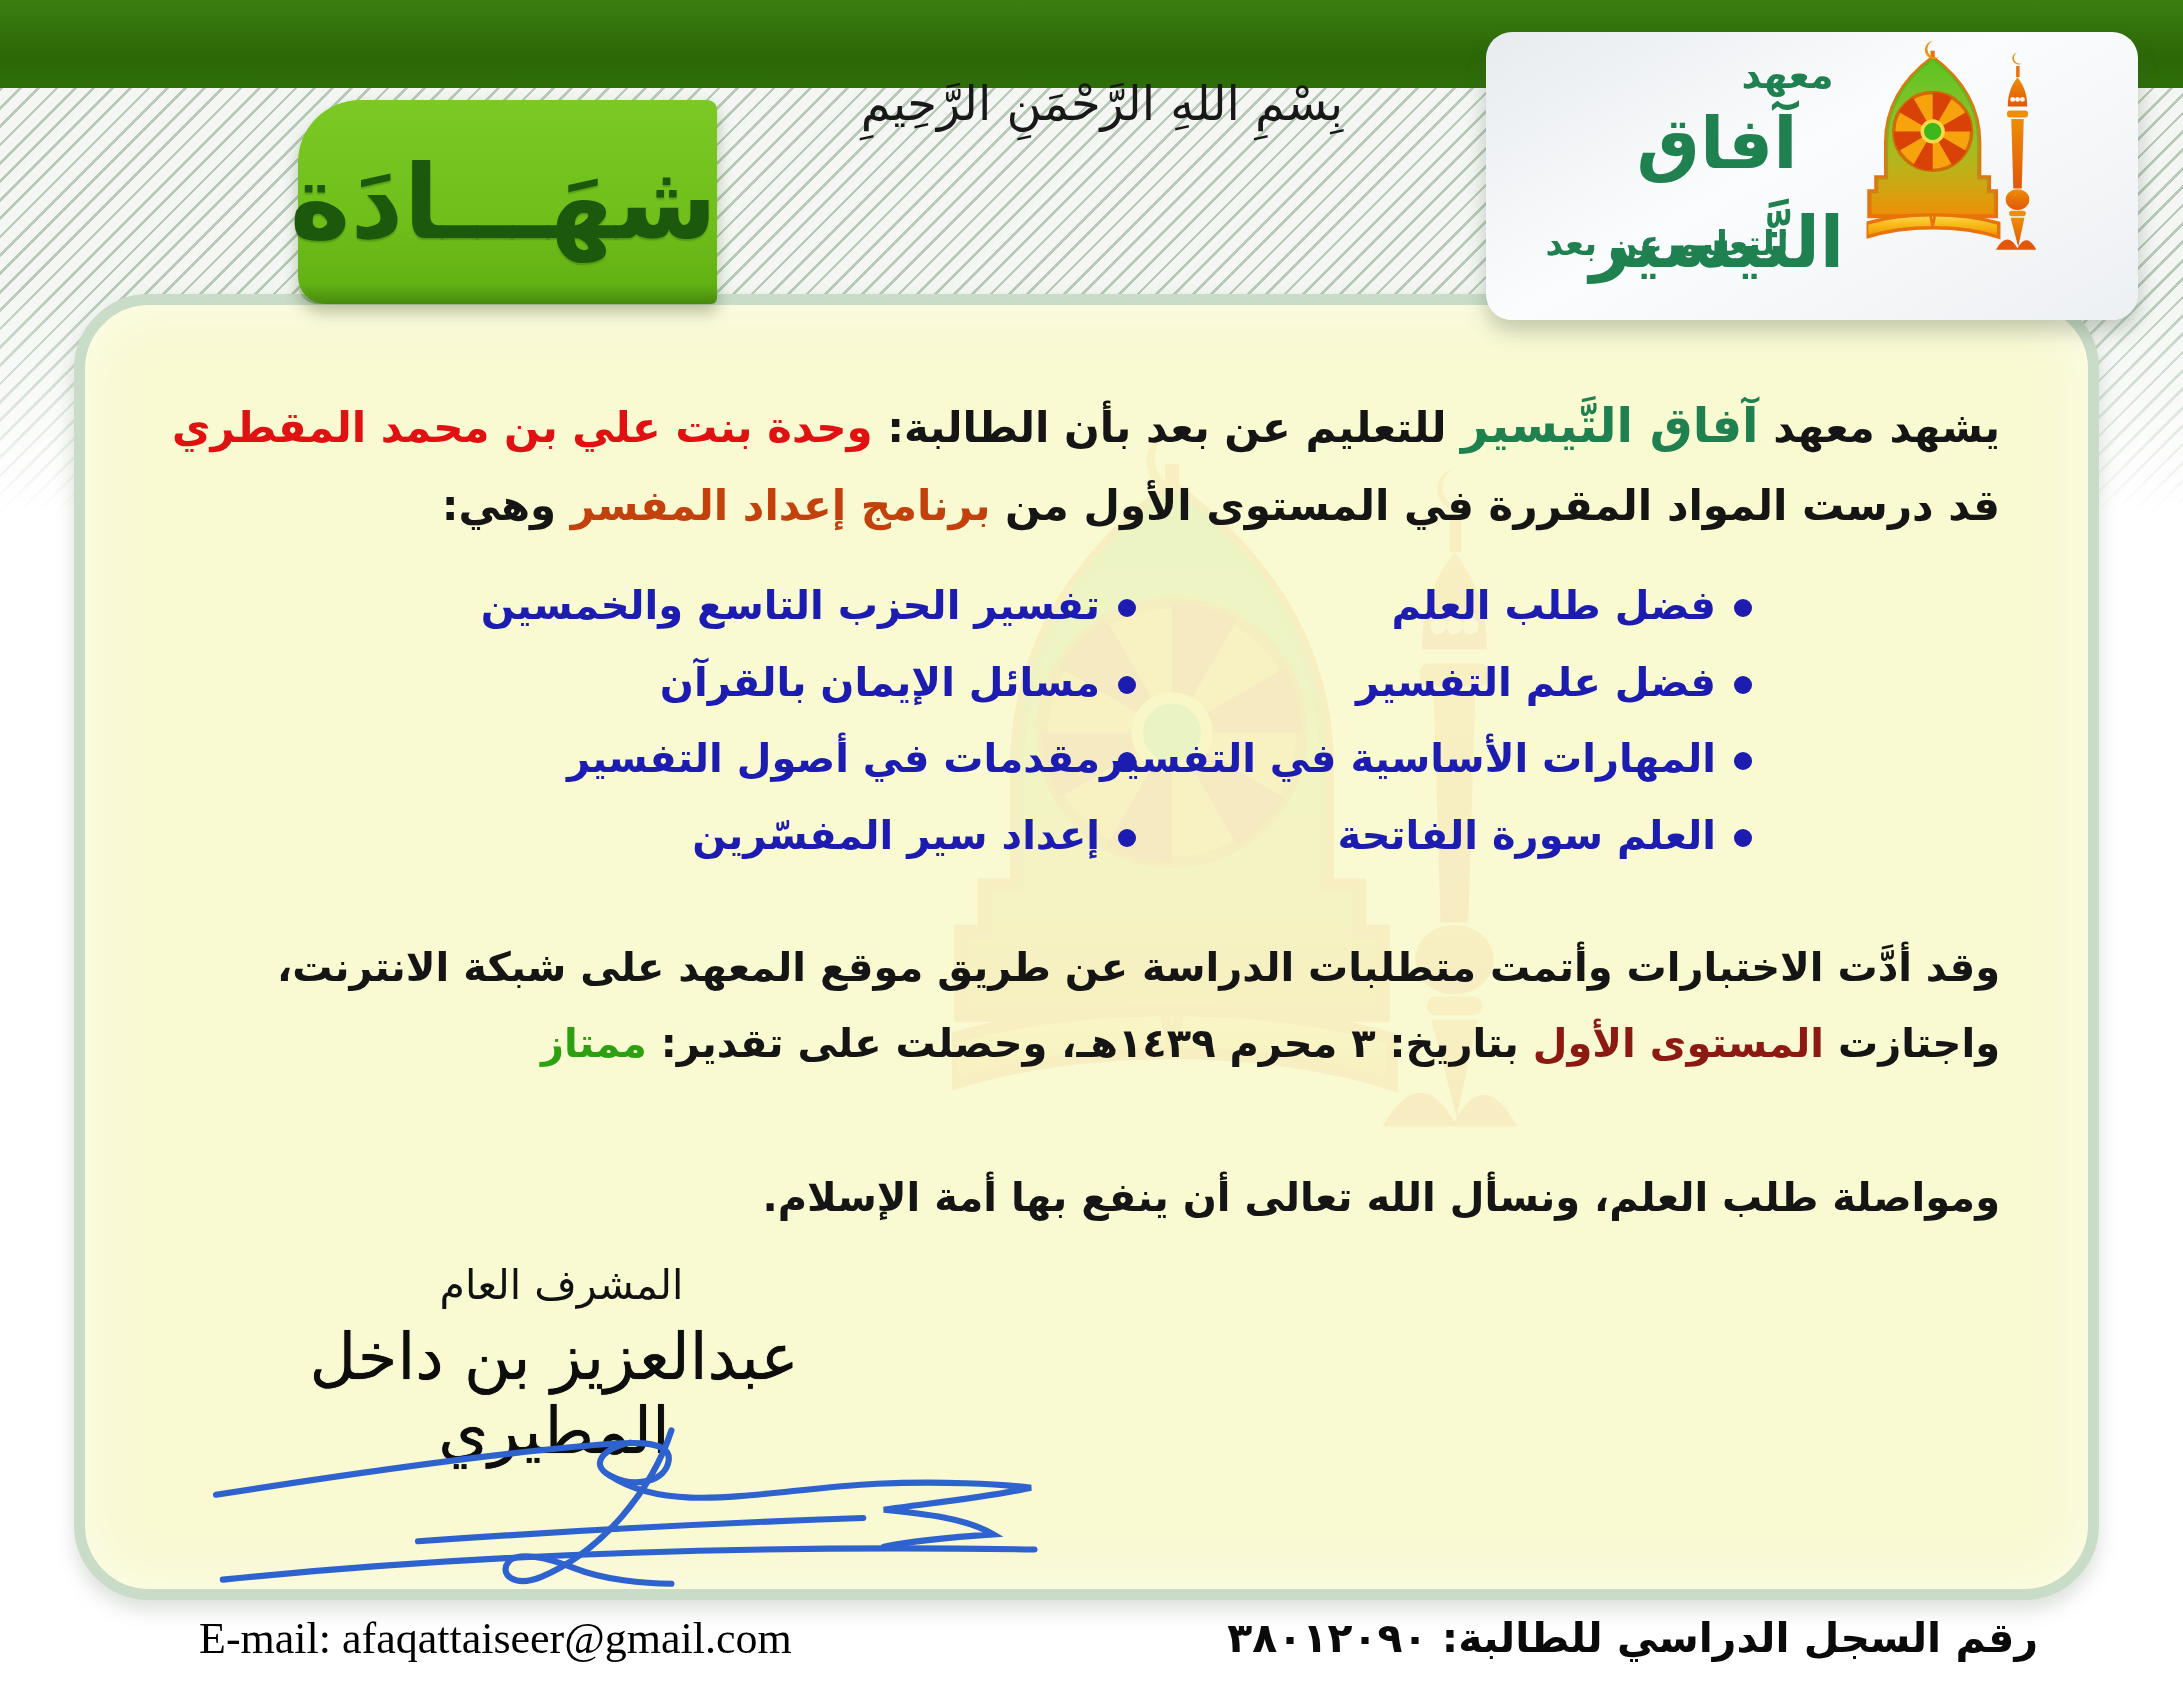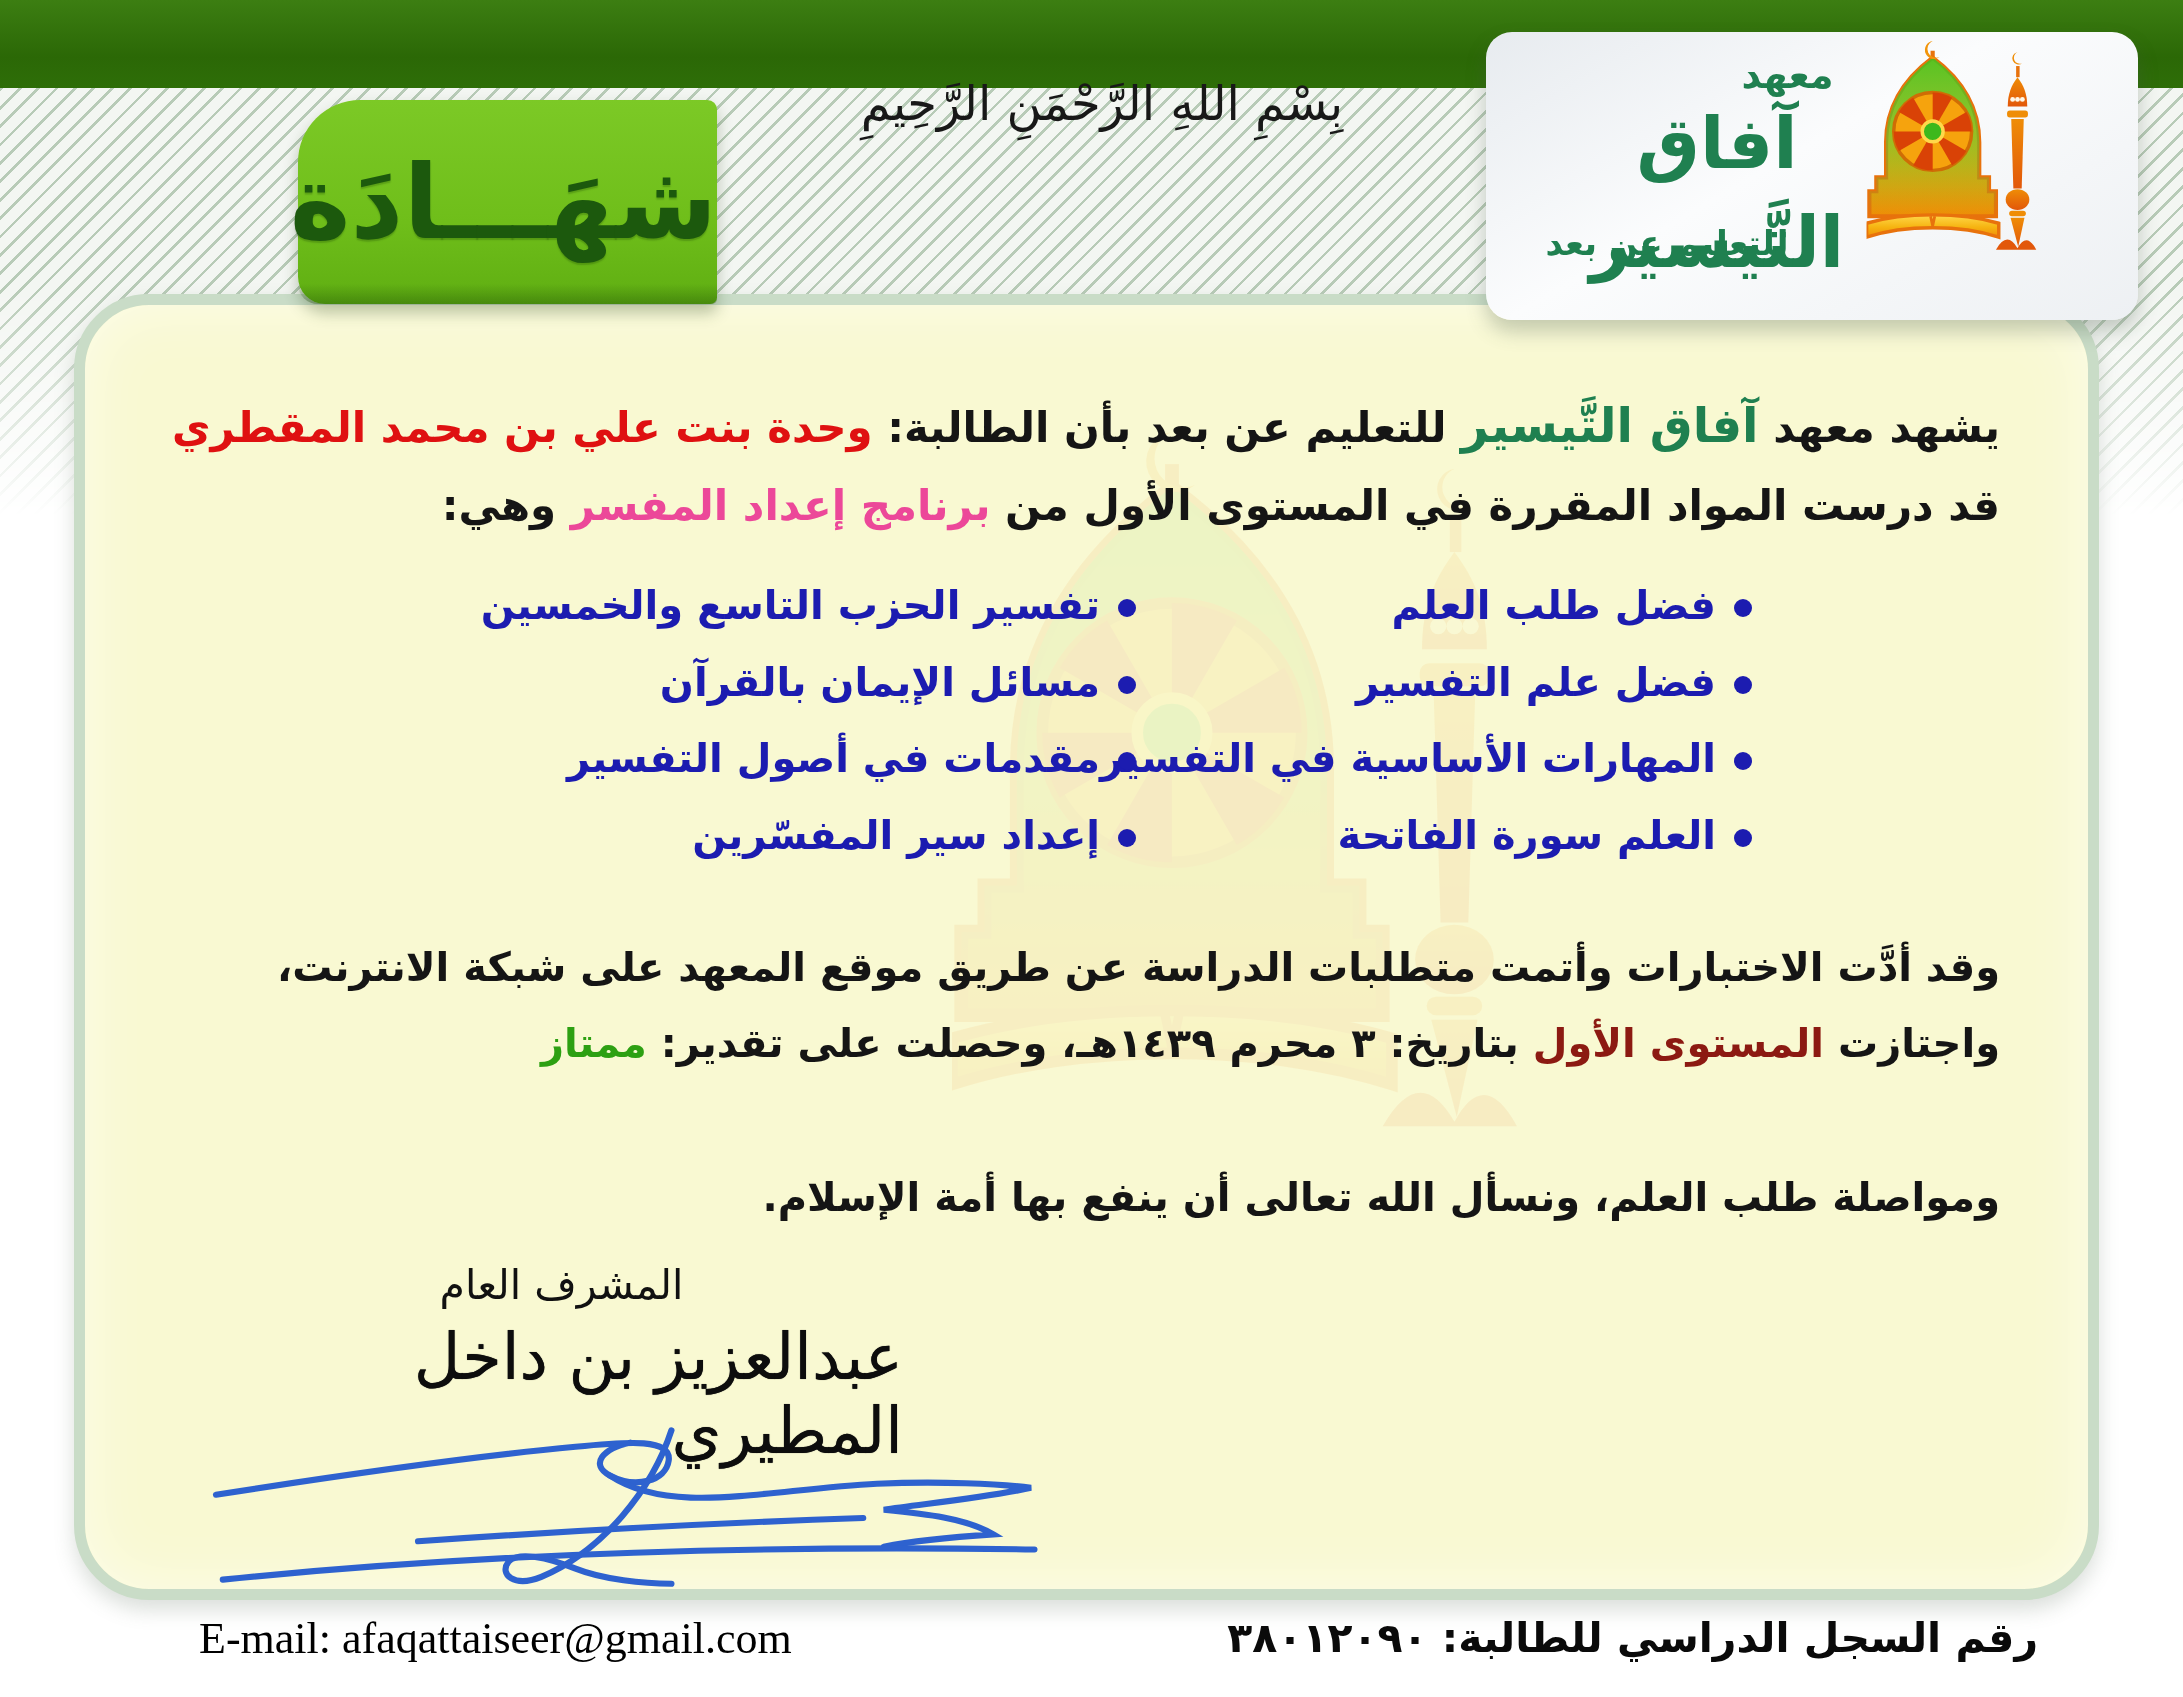--- a/index.html
+++ b/index.html
@@ -49,41 +49,41 @@
          box-shadow:0 9.6px 20.5px rgba(90,110,90,.22), inset 0 0 62px rgba(255,255,255,.55);}
   .watermark{left:952px;top:431px;width:602px;height:777px;opacity:.075;z-index:2;}
 
   
   .rtl-line{position:absolute;direction:rtl;white-space:nowrap;z-index:5;
             font-weight:700;color:#151515;line-height:1.5;}
   .l-intro1{right:183px;top:389px;font-size:42px;}
   .l-intro2{right:183px;top:474px;font-size:42px;}
   .inst-inline{color:#1f8050;font-size:48px;}
   .red{color:#df1111;}
-  .blue{color:#ec4899;text-align:center;}
+  .blue{color:#c2410c;text-align:center;}
   .maroon{color:#8c1a12;}
   .green{color:#2da012;}
 
   .course{position:absolute;direction:rtl;white-space:nowrap;z-index:5;
           font-size:40px;line-height:1.5;font-weight:700;color:#1c1cb0;}
   .c-r{right:431px;}
   .c-l{right:1047px;}
   .row1{top:575px;}.row2{top:652px;}.row3{top:728px;}.row4{top:805px;}
   .dot{display:inline-block;width:18px;height:18px;border-radius:50%;background:#1c1cb0;
        margin-left:18px;vertical-align:middle;}
 
   .l-close1{right:183px;top:937px;font-size:40px;}
   .l-close2{right:183px;top:1013px;font-size:40px;}
   .l-close3{right:183px;top:1090px;font-size:40px;}
   .l-close4{right:183px;top:1167px;font-size:40px;}
 
   
   .sig-title{left:356px;top:1261px;width:411px;text-align:center;direction:rtl;z-index:5;
              font-size:41px;font-weight:400;color:#111;position:absolute;}
-  .sig-name{left:205px;top:1320px;width:698px;direction:rtl;z-index:5;
+  .sig-name{left:205px;top:1320px;width:698px;text-align:center;direction:rtl;z-index:5;
             font-size:64px;font-weight:400;color:#0d0d0d;position:absolute;
             text-shadow:0 0 0.7px #0d0d0d;}
   .sig-svg{left:192px;top:1407px;width:863px;height:185px;z-index:5;}
 
   
   .footer-email{left:199px;top:1610px;z-index:5;color:#000;
         font-family:"Liberation Serif",serif;font-size:44px;line-height:1.3;}
   .footer-record{right:145px;top:1610px;direction:rtl;z-index:5;color:#0a0a0a;
         font-size:41px;line-height:1.4;font-weight:700;}
   .hidden-defs{position:absolute;width:0;height:0;overflow:hidden;}

